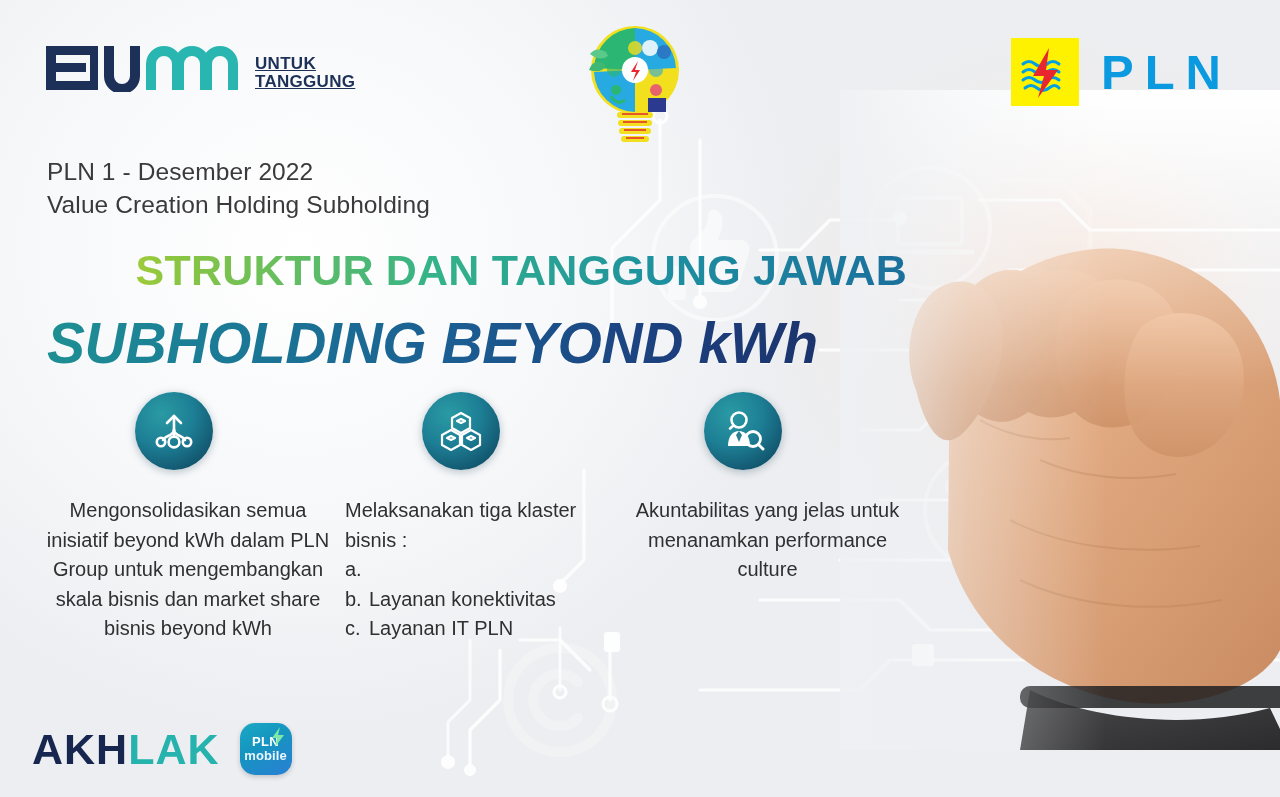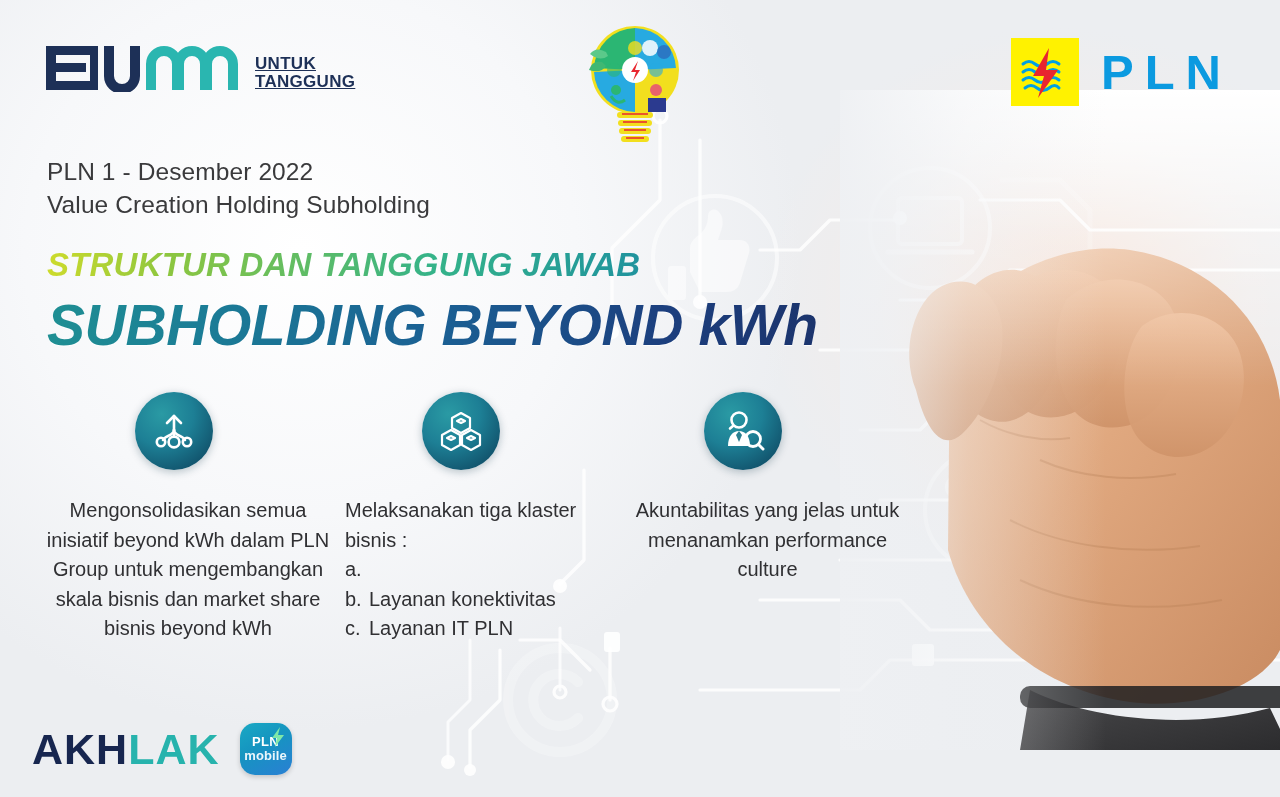--- a/index.html
+++ b/index.html
@@ -43,28 +43,28 @@
 
   
   .kicker{position:absolute;left:47px;top:156px;}
   .kicker div{
     font-family:"Liberation Sans", sans-serif;
     font-size:24.5px;color:#3a3a3c;line-height:1.33;letter-spacing:.1px;
   }
 
   .headline{position:absolute;left:47px;top:248px;width:860px;}
   .headline-top{
-    font-family:"Liberation Sans", sans-serif;font-weight:bold;font-style:italic;
-    font-size:33px;letter-spacing:.2px;line-height:1.05;white-space:nowrap;
+    font-family:"Liberation Sans", sans-serif;font-weight:bold;
+    font-size:43px;letter-spacing:.2px;line-height:1.05;white-space:nowrap;
     background:linear-gradient(90deg,#cddb2c 0%,#8dc63f 14%,#34b389 45%,#1d8fa0 72%,#1b6f9c 100%);
-    -webkit-background-clip:text;background-clip:text;color:transparent;
+    -webkit-background-clip:text;background-clip:text;color:transparent;text-align:right;
     -webkit-text-fill-color:transparent;
   }
   .headline-main{
-    margin-top:12px;
+    margin-top:20px;
     font-family:"Liberation Sans", sans-serif;font-weight:bold;font-style:italic;
     font-size:57px;letter-spacing:-.4px;line-height:1.06;white-space:nowrap;
     background:linear-gradient(92deg,#1f8f93 0%,#1b7d96 18%,#1b5f93 46%,#1c3f7e 72%,#1b2d62 100%);
     -webkit-background-clip:text;background-clip:text;color:transparent;
     -webkit-text-fill-color:transparent;
     text-shadow:0 0 0 rgba(0,0,0,0);
     filter:drop-shadow(0 1px 0 rgba(255,255,255,.85));
   }
 
   

